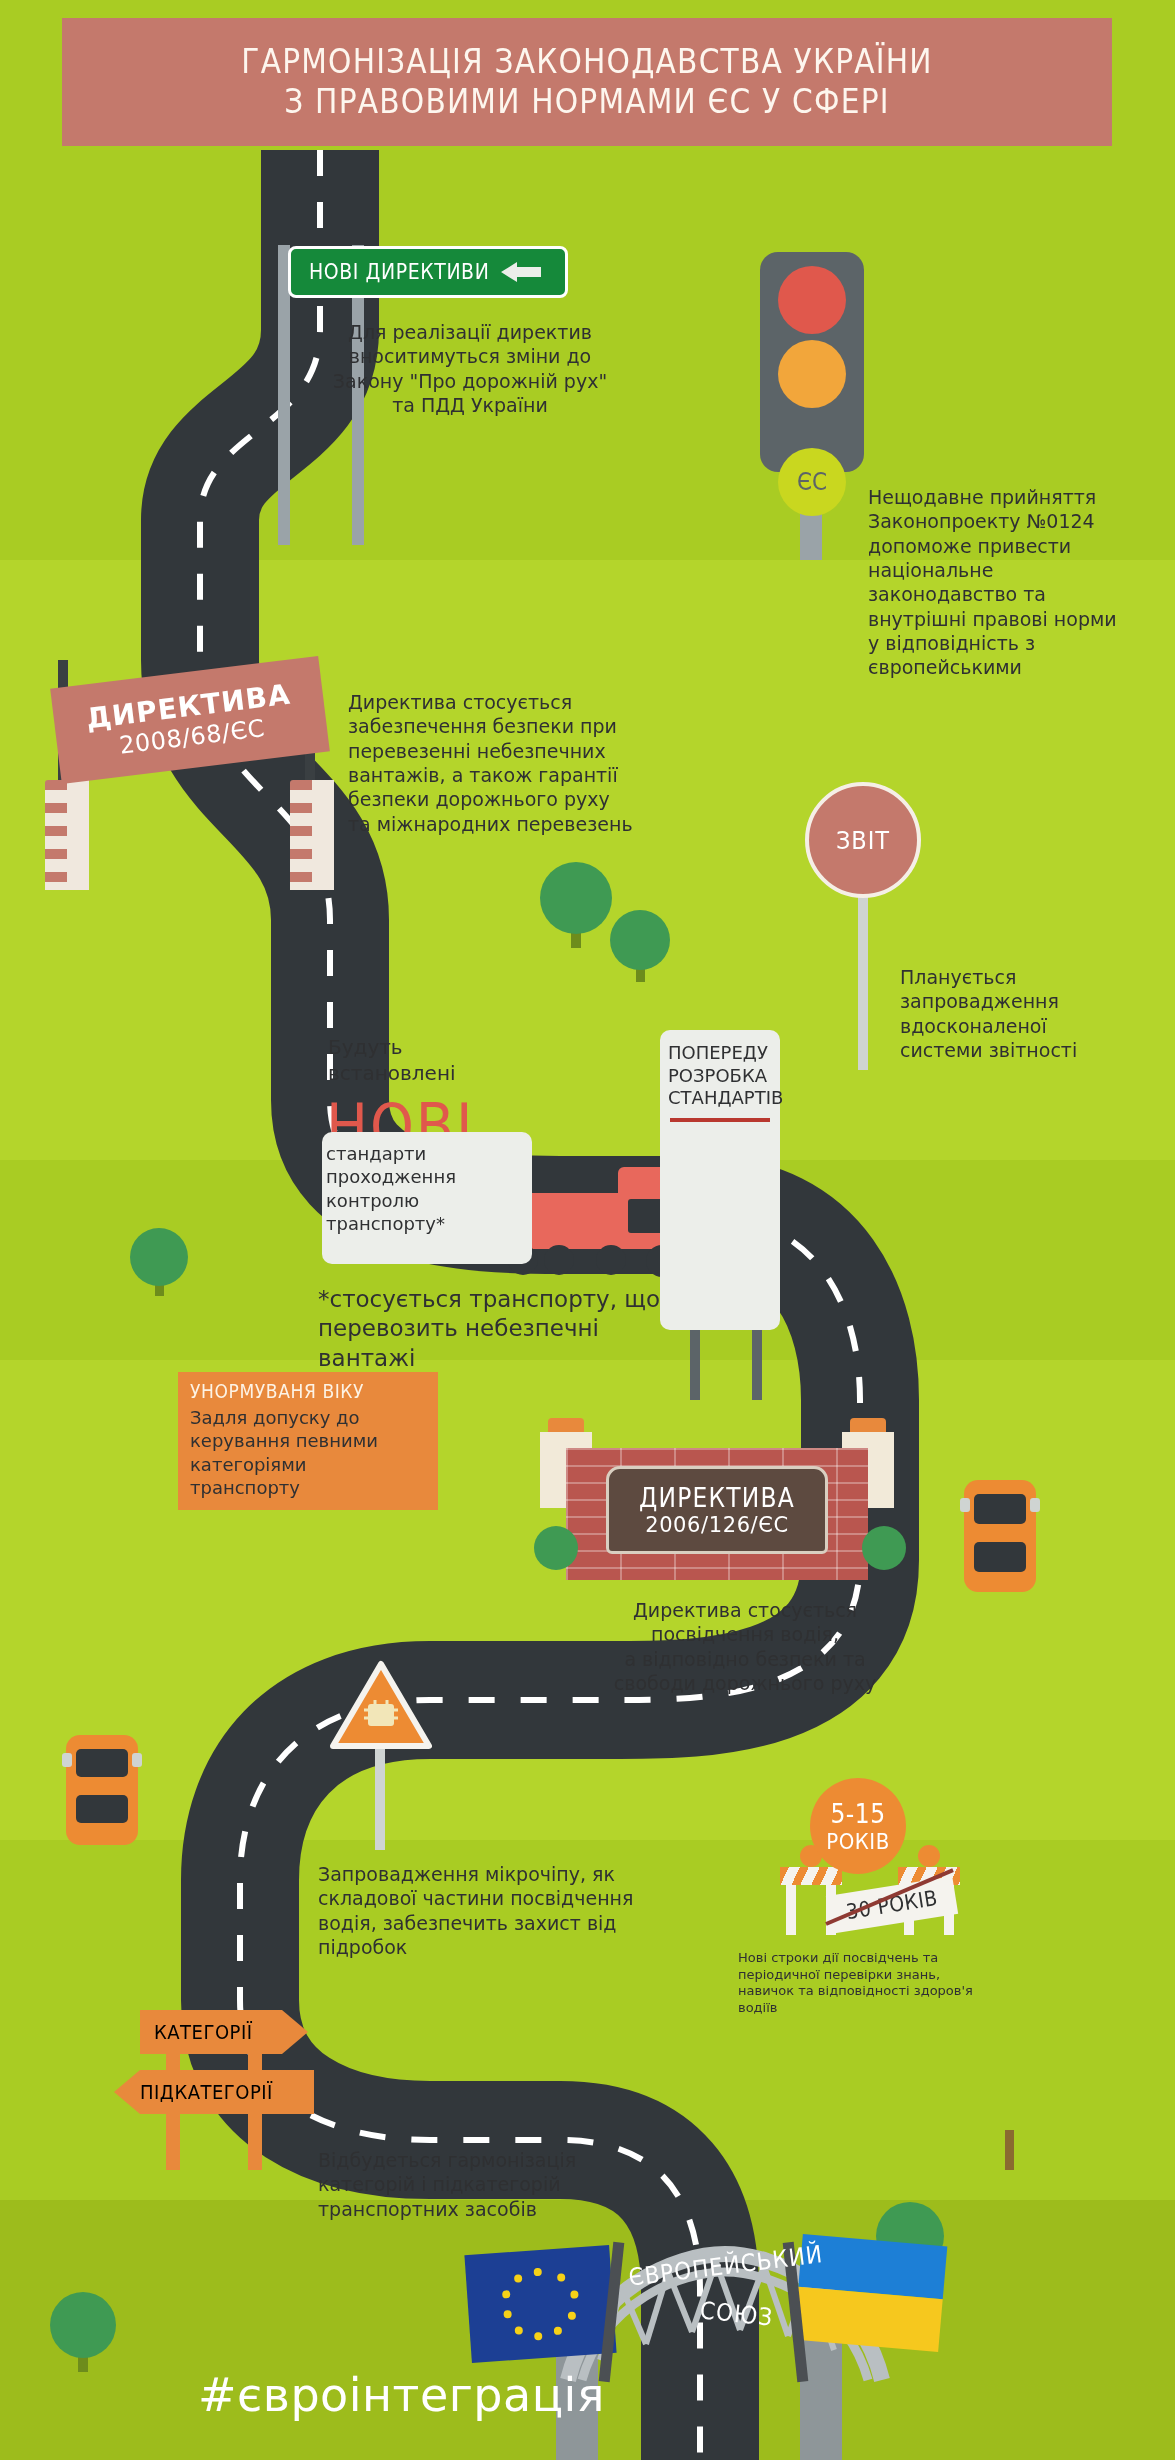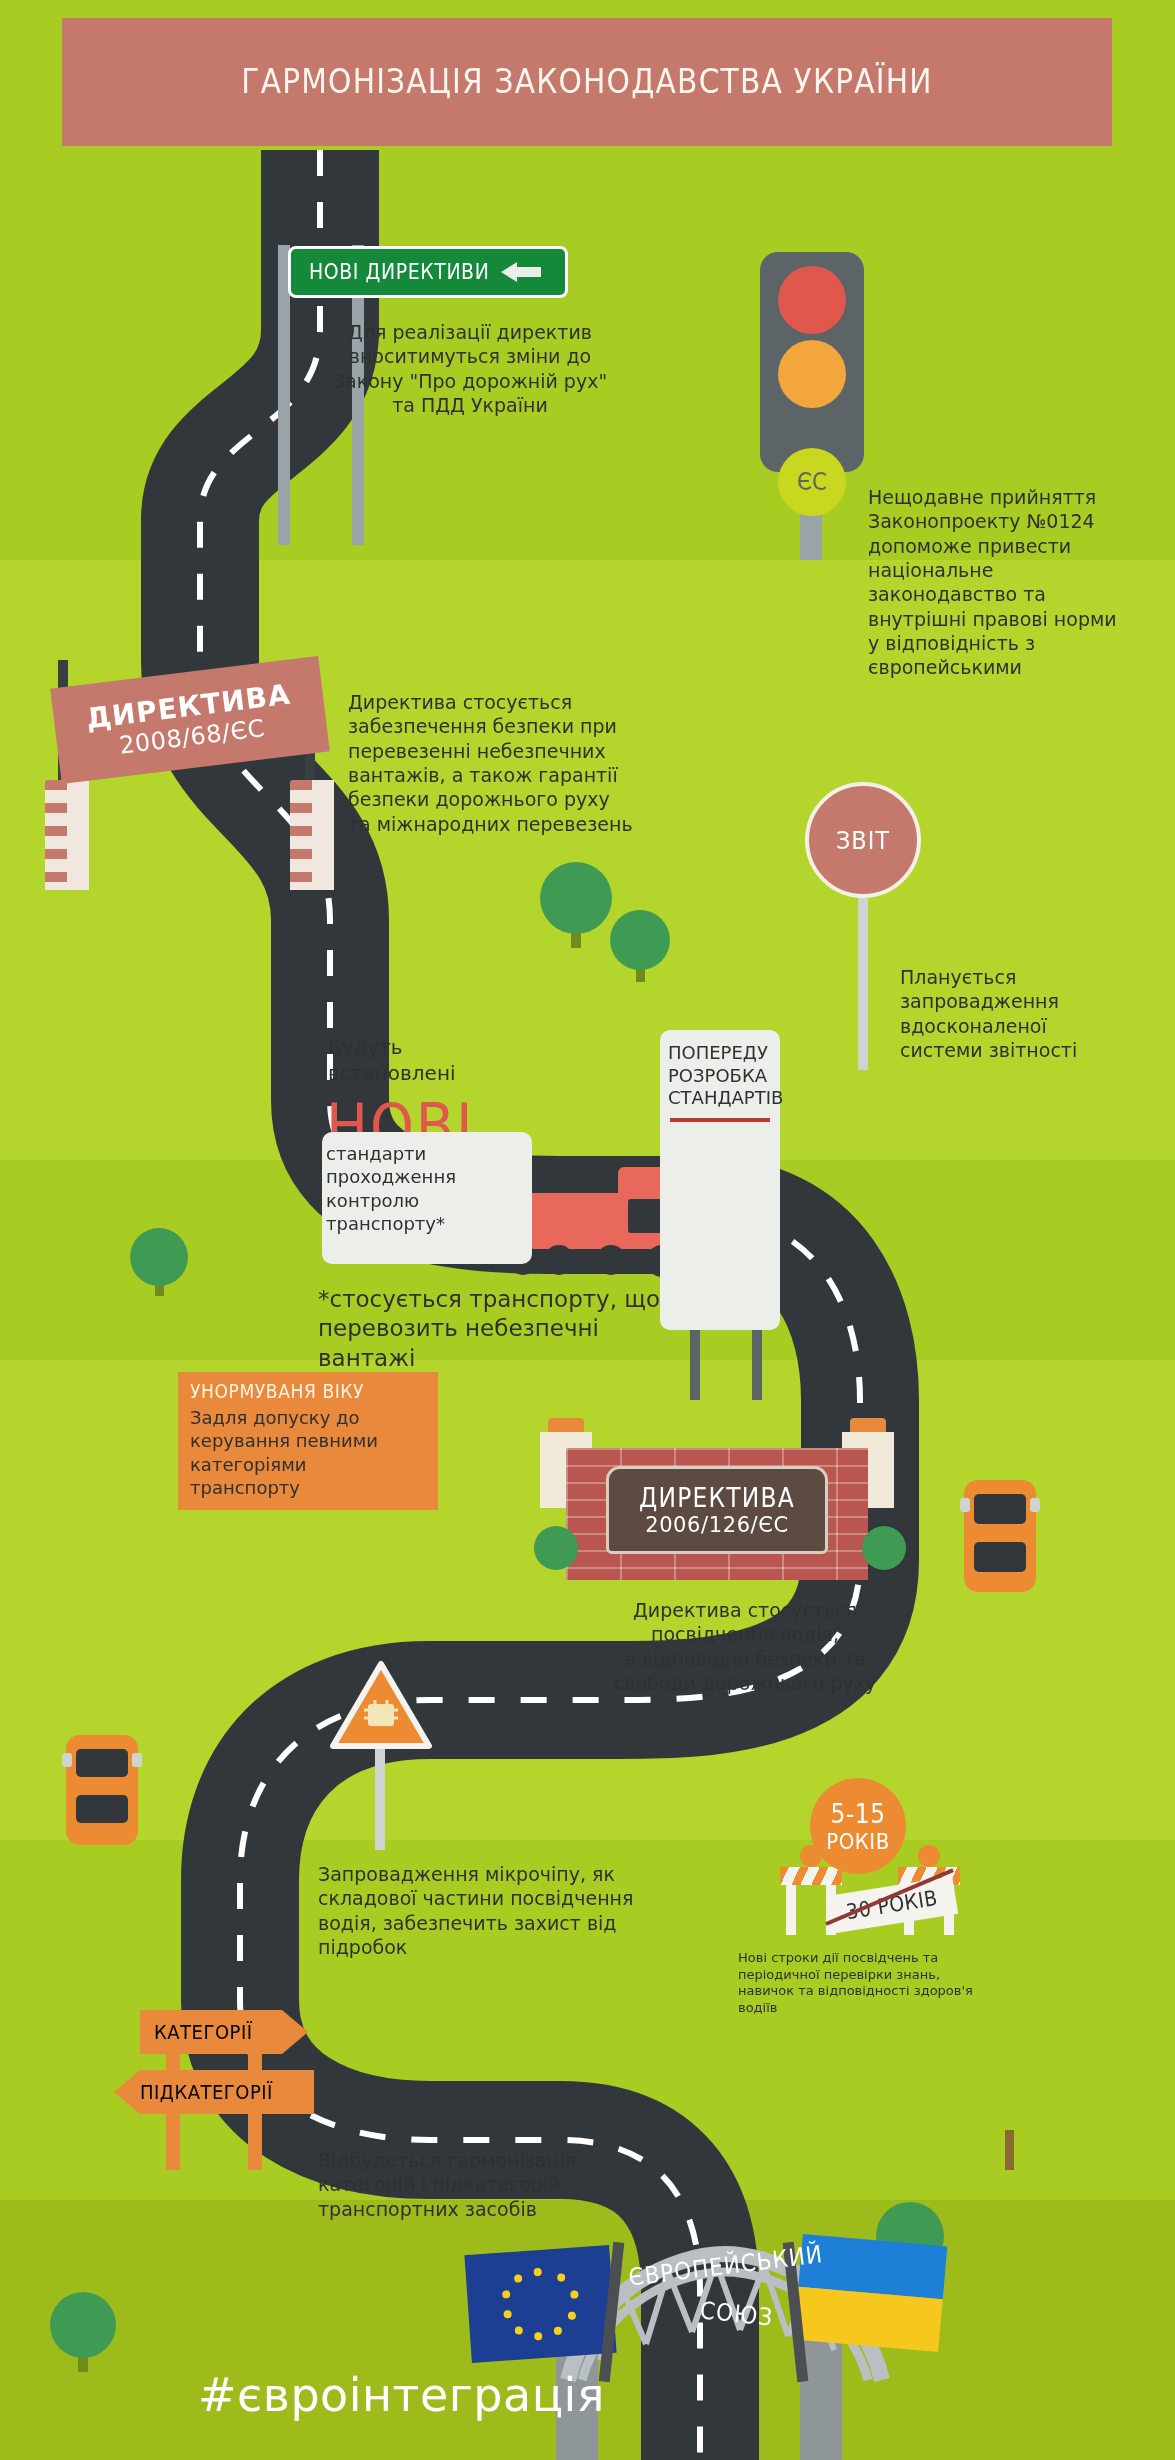--- a/index.html
+++ b/index.html
@@ -206,20 +206,21 @@
            C300,1700 240,1780 240,1880
            L240,2000
            C240,2100 330,2140 430,2140
            L560,2140
            C660,2140 700,2200 700,2290
            L700,2460" fill="none" stroke="#ffffff" stroke-width="6" stroke-dasharray="26 26" stroke-linecap="butt"></path>
 </svg>
 
 <div class="title-box">
   <div class="title-line">ГАРМОНІЗАЦІЯ ЗАКОНОДАВСТВА УКРАЇНИ</div>
+  <div class="title-line">З ПРАВОВИМИ НОРМАМИ ЄС У СФЕРІ</div>
 </div>
 
 <div class="post" style="left:278px;top:245px;width:12px;height:300px;"></div>
 <div class="post" style="left:352px;top:245px;width:12px;height:300px;"></div>
 <div class="hw-sign" style="left:288px;top:246px;width:280px;height:52px;">
   <span class="lbl">НОВІ ДИРЕКТИВИ</span>
   <svg width="42" height="24" viewBox="0 0 42 24">
     <path d="M0,12 L16,2 L16,7 L40,7 L40,17 L16,17 L16,22 Z" fill="#eceeea"></path>
   </svg>
 </div>

